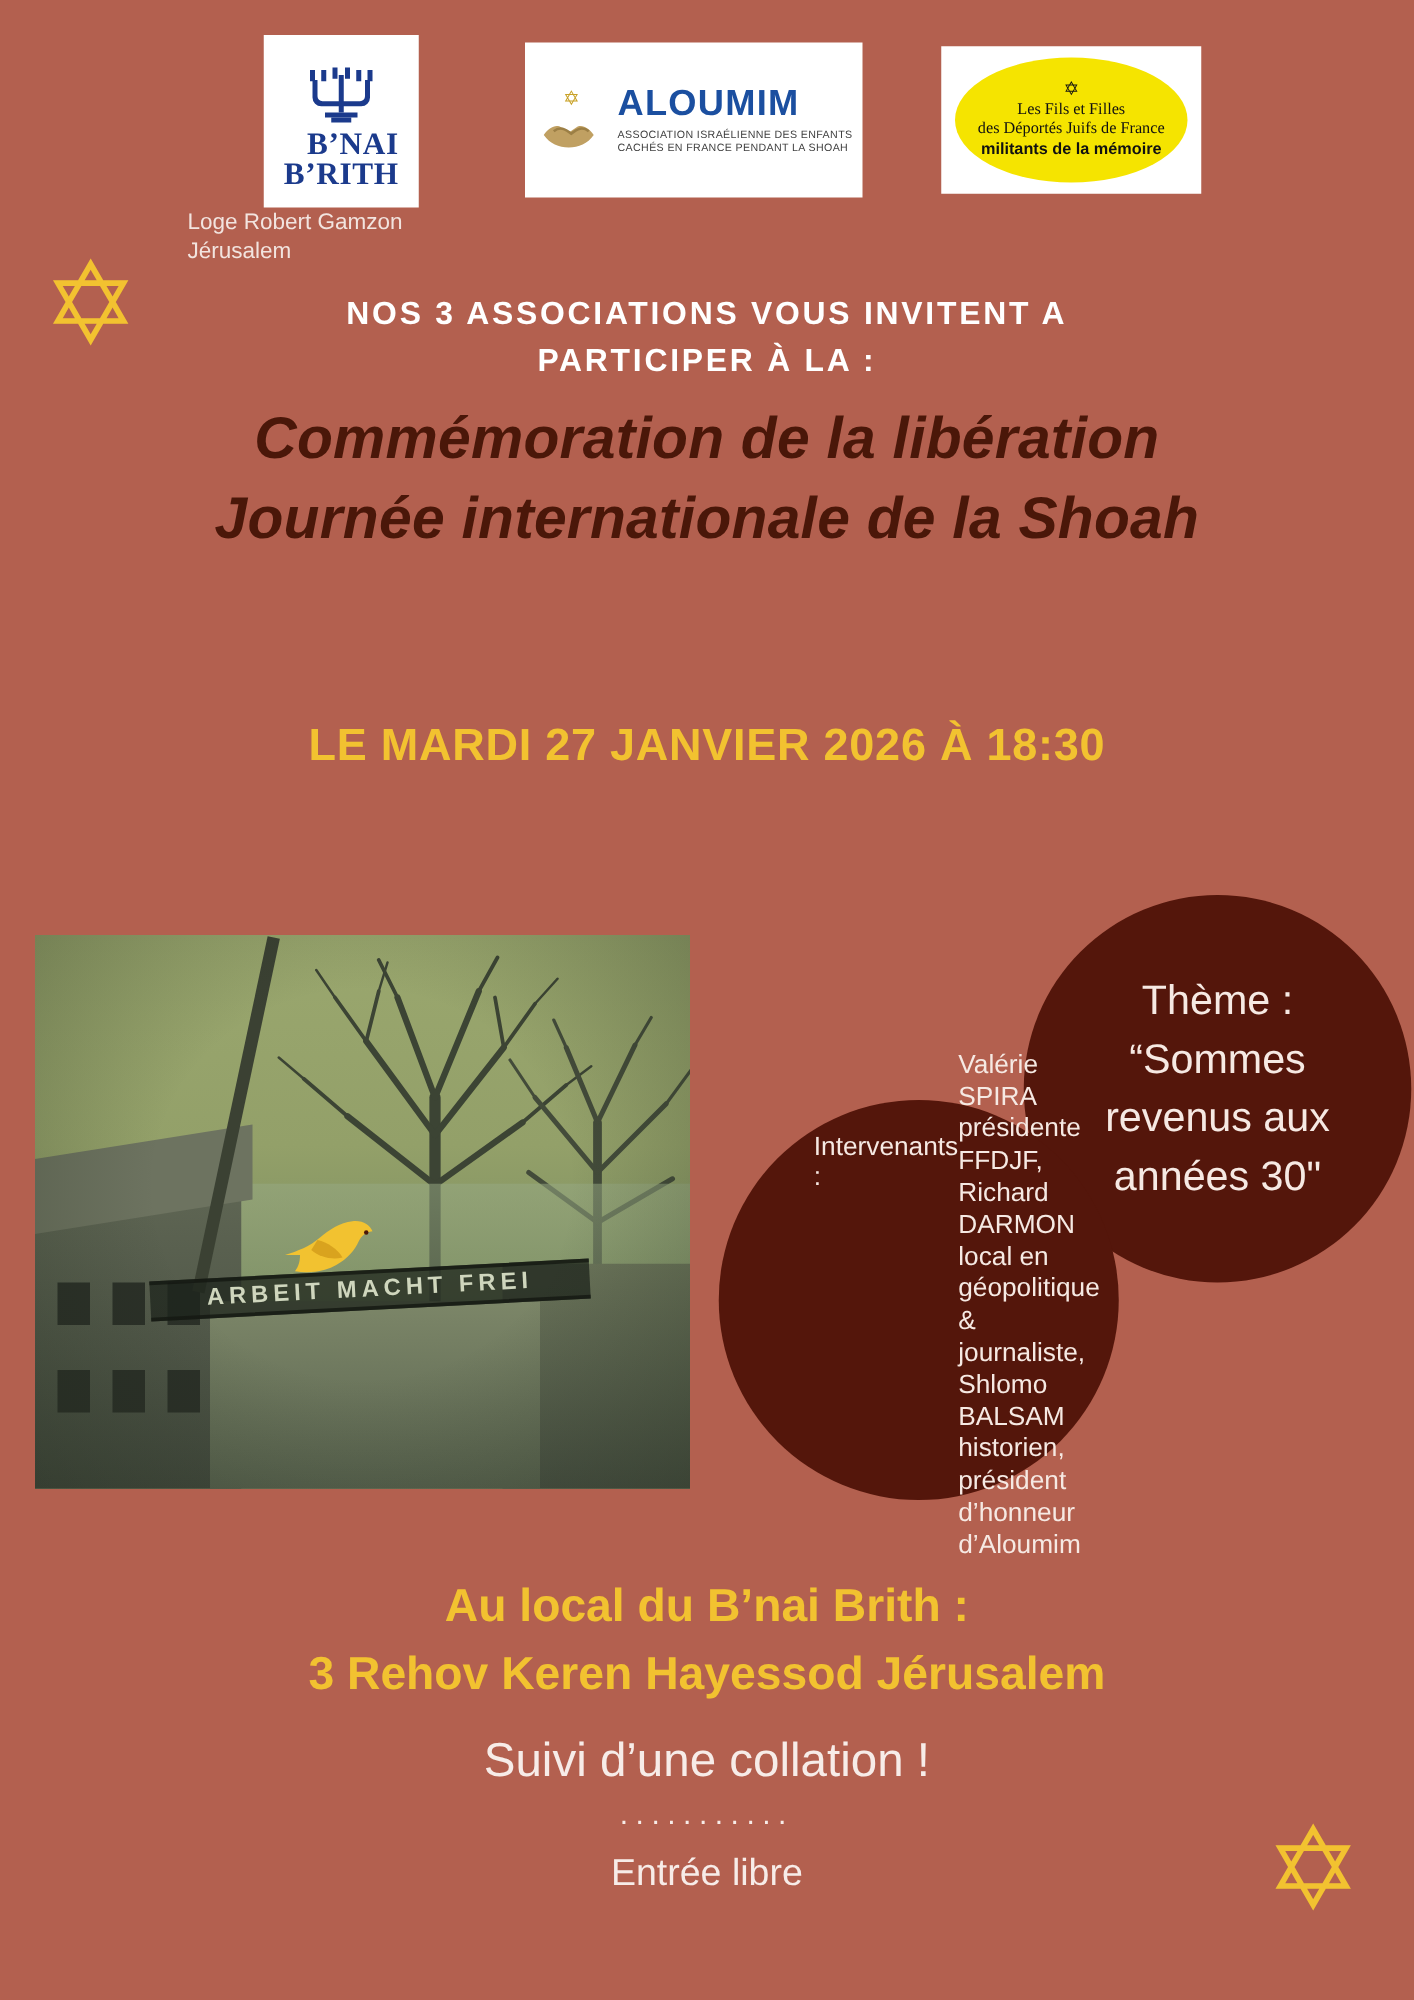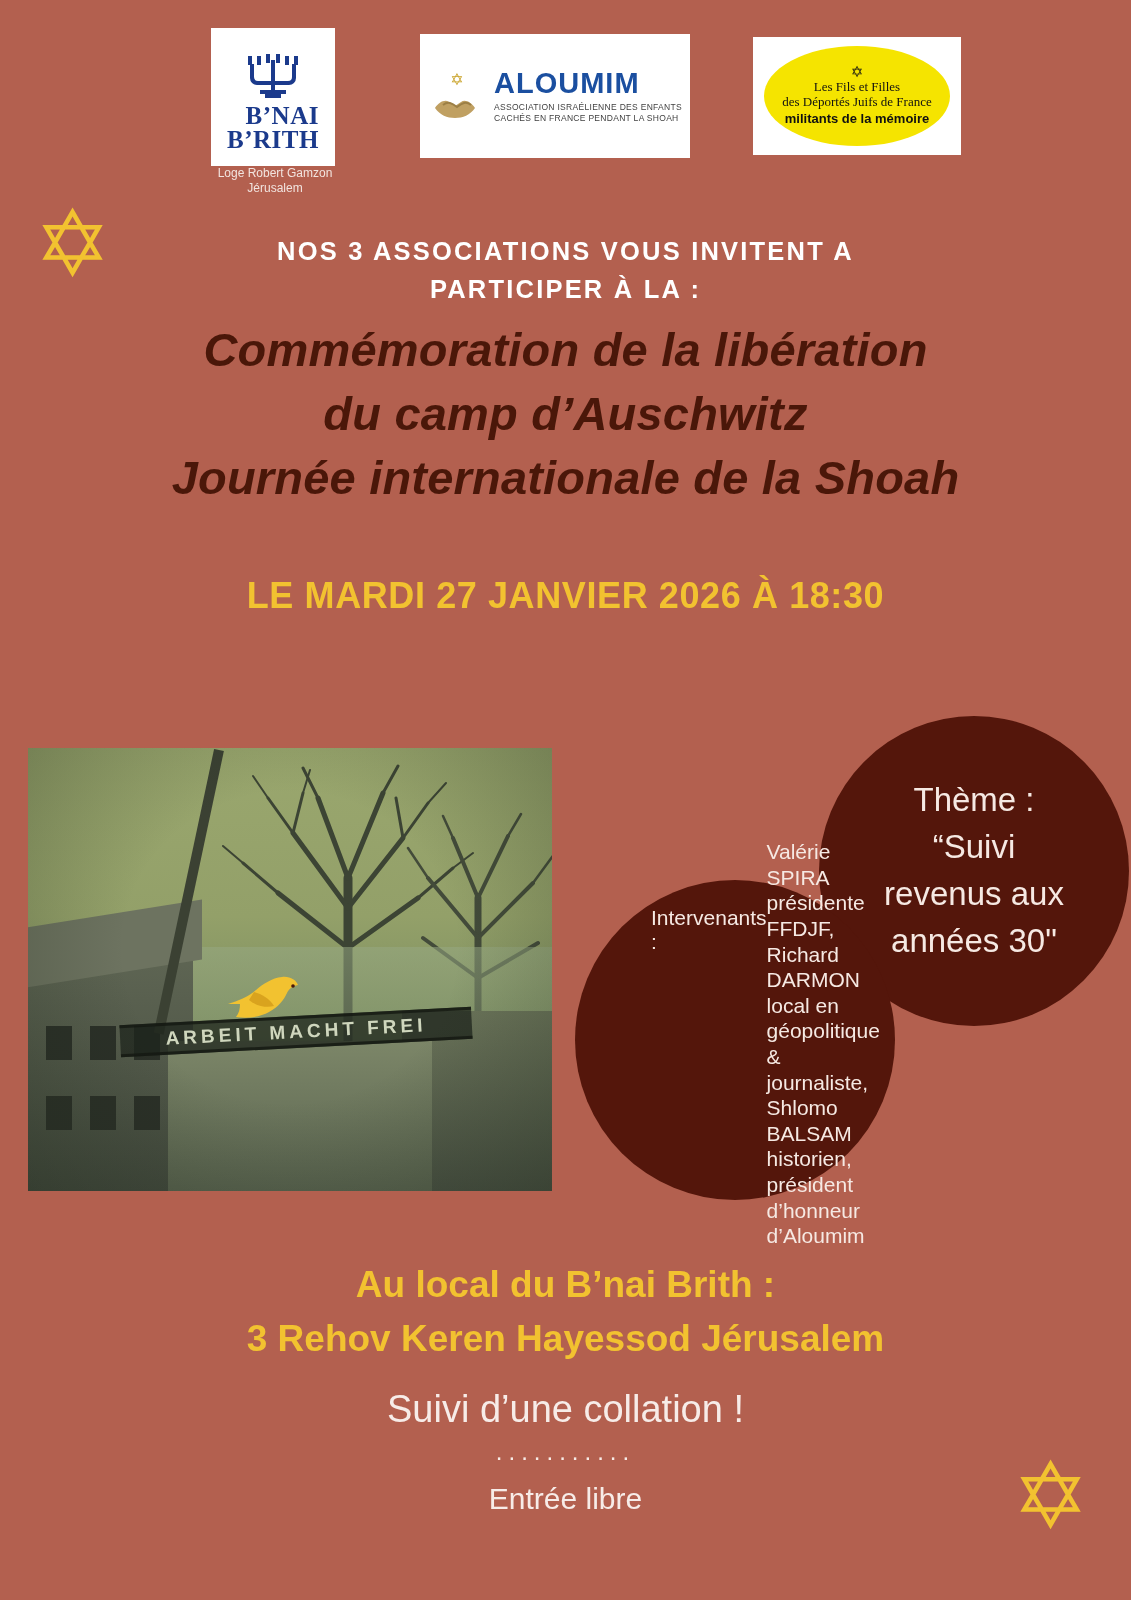--- a/index.html
+++ b/index.html
@@ -53,23 +53,22 @@
     line-height: 0.98;
     text-align: right;
     letter-spacing: 0.5px;
     margin-top: 2px;
   }
   .logo-caption {
     position: absolute;
     left: 150px;
     top: 148px;
     width: 250px;
-    text-align: center;
     color: #f2e4df;
-    font-size: 12px;
+    font-size: 18px;
     line-height: 1.28;
   }
 
   .logo-aloumim {
     left: 420px;
     top: 16px;
     width: 270px;
     height: 124px;
     flex-direction: row;
     gap: 8px;
@@ -402,21 +401,20 @@
 <div class="star-deco star-top-left">✡</div>
 <div class="star-deco star-bottom-right">✡</div>
 
 <div class="invite-line">
   <div>NOS 3 ASSOCIATIONS VOUS INVITENT A</div>
   <div>PARTICIPER À LA :</div>
 </div>
 
 <div class="main-title">
   <div>Commémoration de la libération</div>
-  <div>du camp d’Auschwitz</div>
   <div>Journée internationale de la Shoah</div>
 </div>
 
 <div class="date-line">LE MARDI 27 JANVIER 2026 À 18:30</div>
 
 <div class="photo">
   <div class="photo-sky"></div>
 
   <svg style="position:absolute;left:170px;top:10px;" width="300" height="330" viewBox="0 0 300 330" aria-hidden="true">
     <g stroke="#3c4434" fill="none" stroke-linecap="round">
@@ -459,21 +457,21 @@
       <circle cx="69" cy="16" r="1.8" fill="#4a1709"></circle>
     </svg>
   </div>
 
   <div class="photo-vignette"></div>
 </div>
 
 <div class="theme-bubble">
   <div>
     <div>Thème :</div>
-    <div>“Suivi</div>
+    <div>“Sommes</div>
     <div>revenus aux</div>
     <div>années 30"</div>
   </div>
 </div>
 
 <div class="speakers-bubble">
   <div class="speakers-title">Intervenants :</div>
   <div class="speakers-list">
     <div>Valérie SPIRA</div>
     <div>présidente FFDJF,</div>

